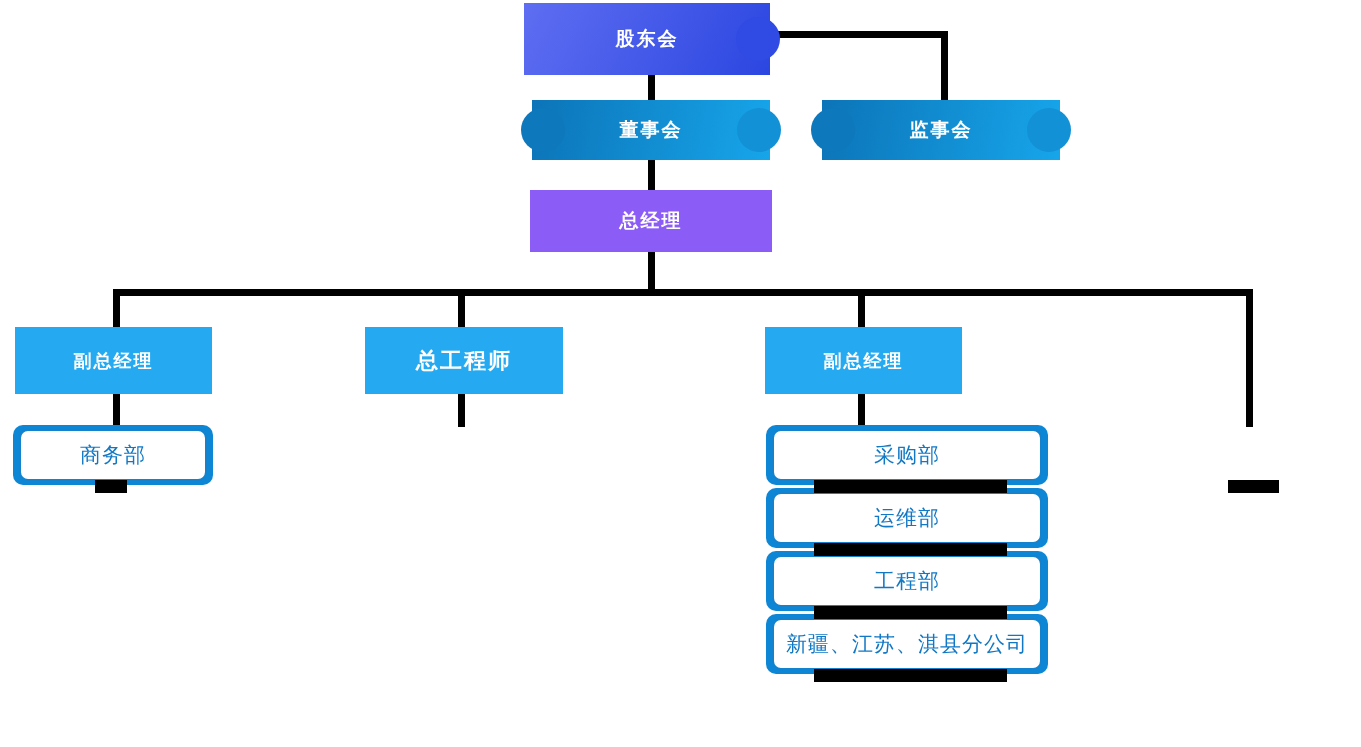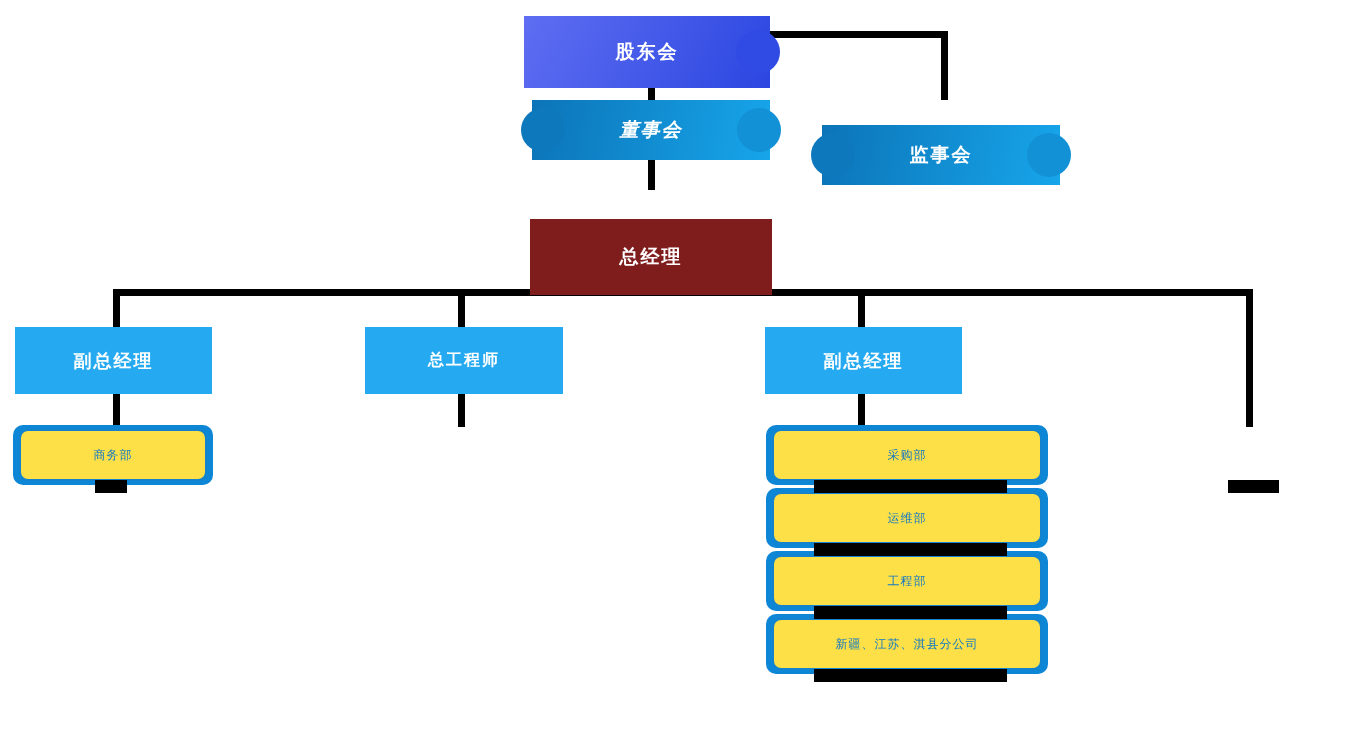--- a/index.html
+++ b/index.html
@@ -18,43 +18,43 @@
     display:flex; align-items:center; justify-content:center;
     color:#fff; font-weight:700; font-size:19px; letter-spacing:2px;
     z-index:2;
   }
   .hnode .lbl { position:relative; z-index:2; }
   .bump {
     position:absolute; border-radius:50%; z-index:1;
   }
 
   .n-shareholders {
-    left:524px; top:16px; width:246px; height:72px;
+    left:524px; top:3px; width:246px; height:72px;
     background:linear-gradient(118deg,#5f6ef2 0%,#2b46e0 100%);
   }
   .n-shareholders .bump-r {
     right:-10px; top:14px; width:44px; height:44px; background:#304ae4;
   }
 
   .n-board, .n-supervisors {
     top:100px; width:238px; height:60px;
     background:linear-gradient(100deg,#0c74b8 0%,#17a5ea 100%);
   }
-  .n-board { left:532px;font-style:italic; }
-  .n-supervisors { left:822px;margin-top:25px; }
+  .n-board { left:532px; }
+  .n-supervisors { left:822px; }
   .n-board .bump-l, .n-supervisors .bump-l {
     left:-11px; top:8px; width:44px; height:44px; background:#0e78bc;
   }
   .n-board .bump-r, .n-supervisors .bump-r {
     right:-11px; top:8px; width:44px; height:44px; background:#1391d6;
   }
 
-  .n-gm { left:530px; top:190px; width:242px; height:76px; background:#7f1d1d;margin-top:29px; }
+  .n-gm { left:530px; top:190px; width:242px; height:62px; background:#8b5cf6; }
   .n-deputy-left  { left:15px;  top:327px; width:197px; height:67px; background:#25aaf2; font-size:18px; }
-  .n-chief        { left:365px; top:327px; width:198px; height:67px; background:#25aaf2; font-size:16px; }
+  .n-chief        { left:365px; top:327px; width:198px; height:67px; background:#25aaf2; font-size:22px; }
   .n-deputy-right { left:765px; top:327px; width:197px; height:67px; background:#25aaf2; font-size:18px; }
 
   
   .line { position:absolute; background:#000; z-index:0; }
   .c-sh-v   { left:648px;  top:72px;  width:7px;    height:28px; }
   .c-sh-h   { left:770px;  top:31px;  width:178px;  height:7px;  }
   .c-su-v   { left:941px;  top:31px;  width:7px;    height:69px; }
   .c-bd-v   { left:648px;  top:160px; width:7px;    height:30px; }
   .c-gm-v   { left:648px;  top:252px; width:7px;    height:44px; }
   .c-main-h { left:113px;  top:289px; width:1140px; height:7px;  }
@@ -72,23 +72,23 @@
   .col2 { left:363px;  width:200px; }
   .col3 { left:718px;  width:282px;margin-left:48px; }
   .col4 { left:1155px; width:198px; }
 
   .dept {
     position:relative; height:60px; margin-bottom:3px;
     background:#0d86d6; border-radius:10px;
   }
   .dept-inner {
     position:absolute; top:4px; bottom:4px; left:6px; right:6px;
-    background:#fde047; border:2px solid #1482cd; border-radius:9px;
+    background:#ffffff; border:2px solid #1482cd; border-radius:9px;
     display:flex; align-items:center; justify-content:center;
-    color:#1178c5; font-size:12px; letter-spacing:1px;
+    color:#1178c5; font-size:21px; letter-spacing:1px;
     white-space:nowrap;
   }
 
   
   .bar { position:absolute; height:13px; background:#000; z-index:3; }
   .bar-c1 { left:82px; width:32px; }
   .bar-c2 { left:35px; width:130px; }
   .bar-c3 { left:48px; width:193px; }
   .bar-c4 { left:73px; width:51px; }
   .bar-t1 { top:55px; }

